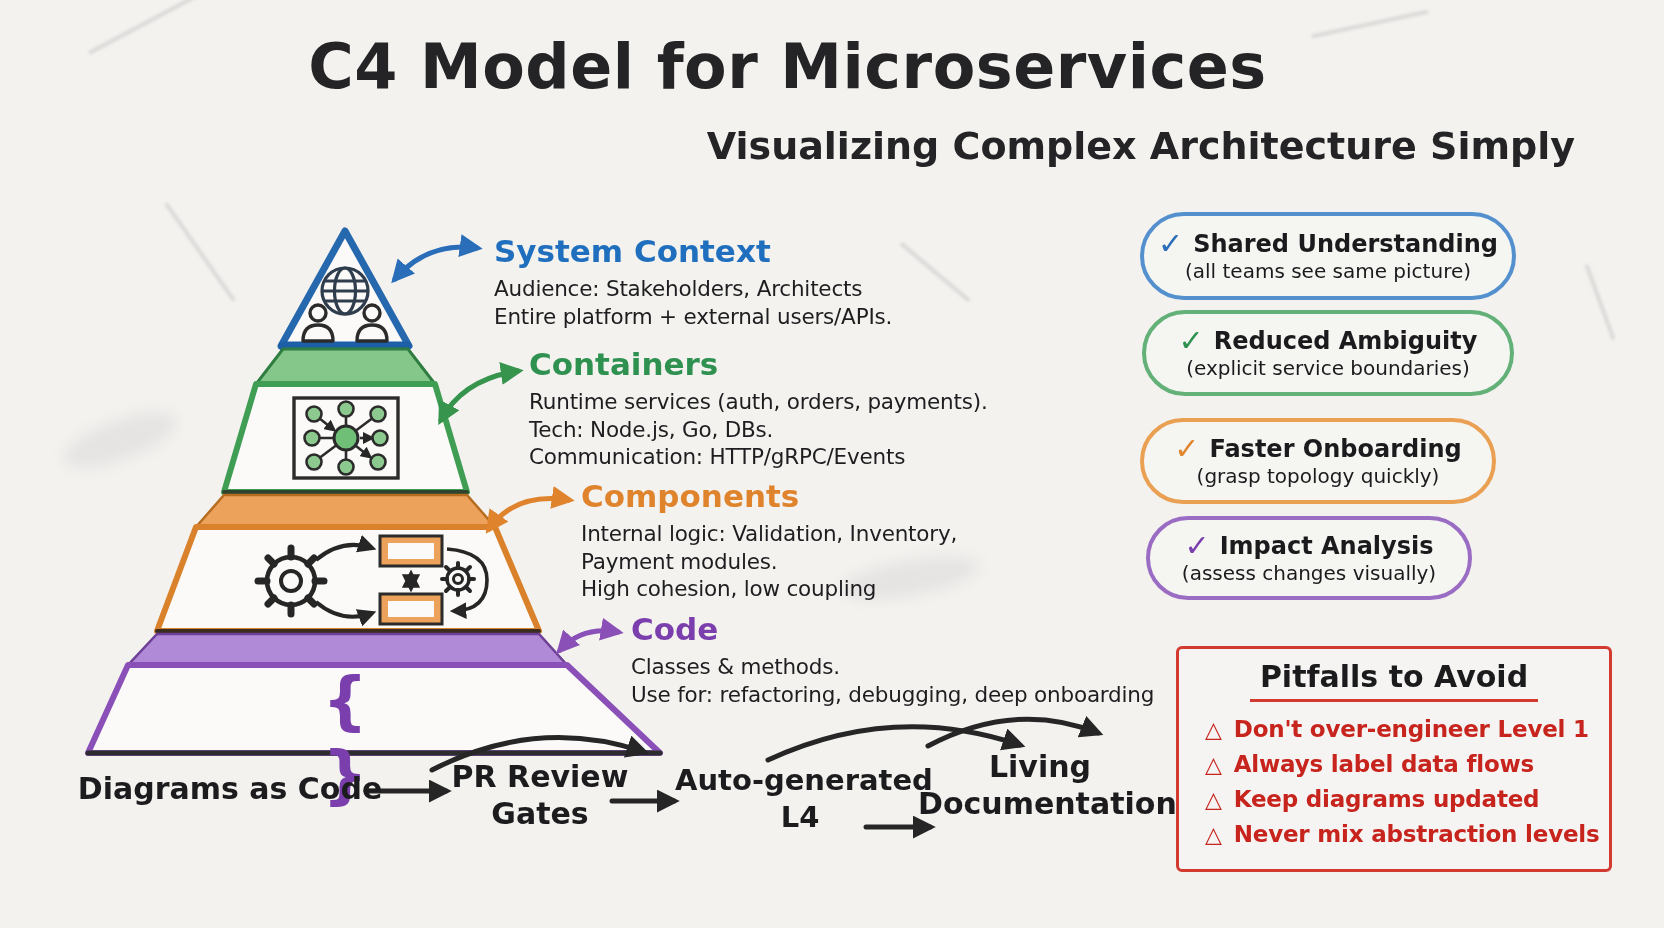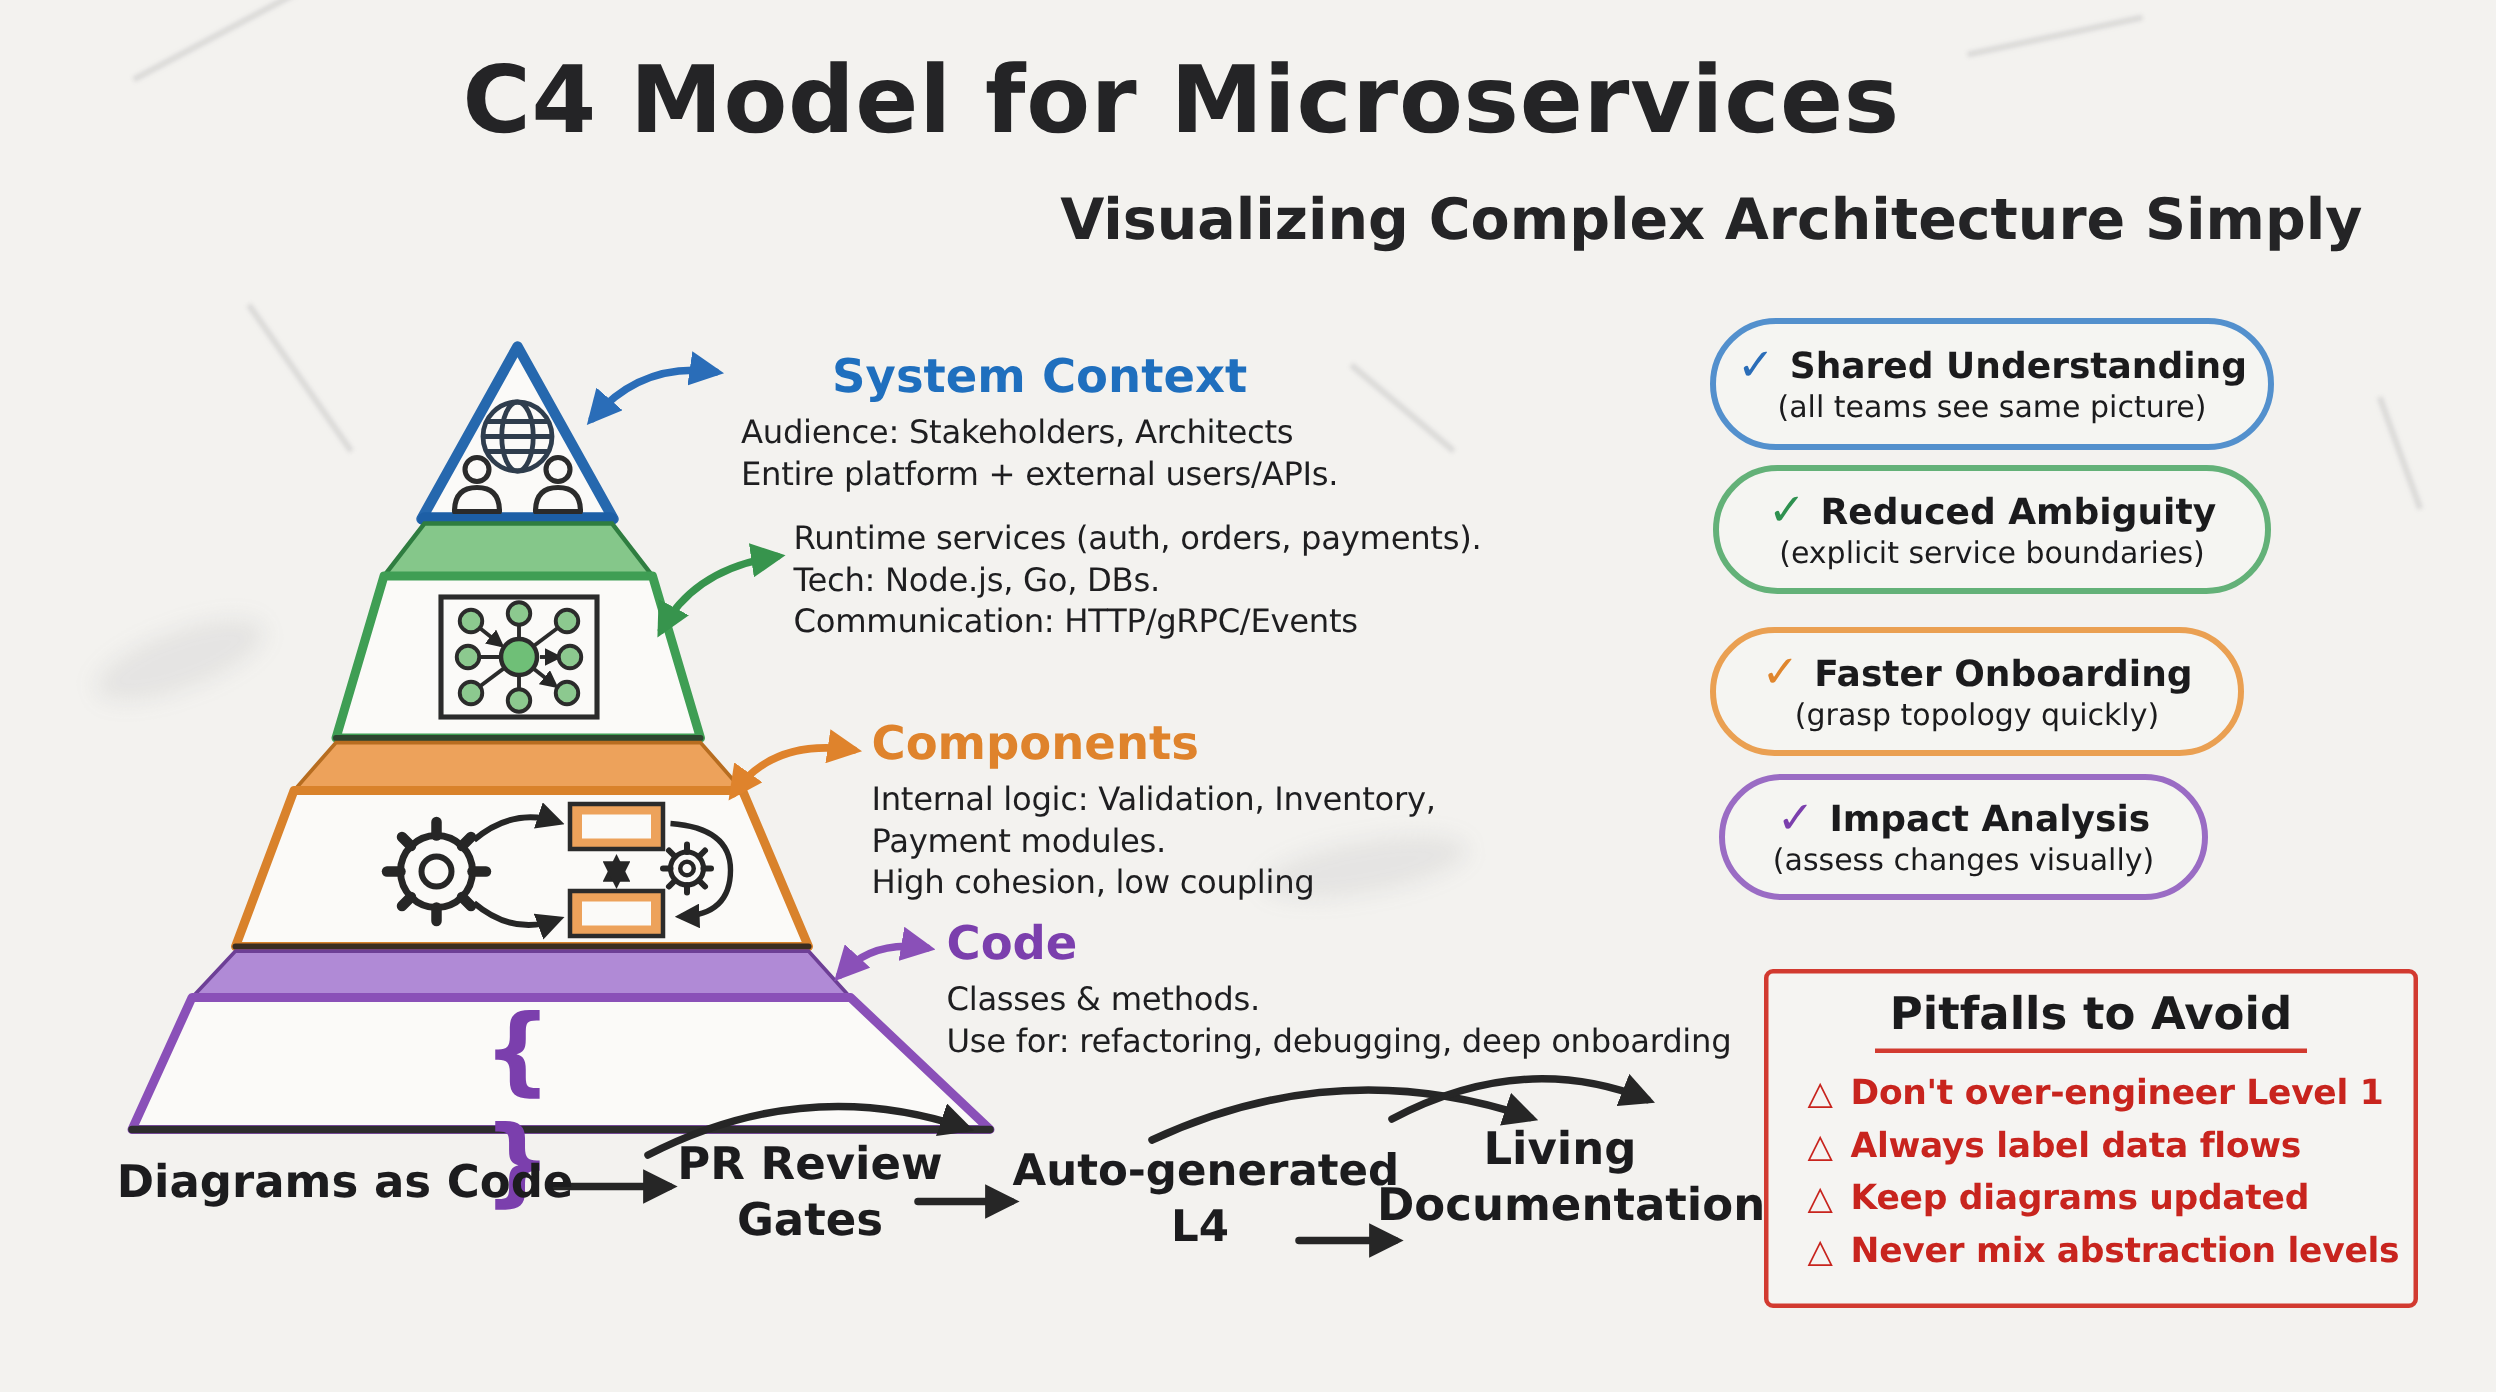--- a/index.html
+++ b/index.html
@@ -12,21 +12,21 @@
   
   .smudge{position:absolute;background:rgba(110,110,118,0.10);border-radius:50%;filter:blur(7px);}
   .streak{position:absolute;background:rgba(90,90,96,0.16);height:4px;border-radius:3px;filter:blur(1.5px);}
   
   .title{left:0;top:30px;width:1575px;text-align:center;font-size:62px;font-weight:700;color:#242426;letter-spacing:0.5px;}
   .subtitle{left:0;top:124px;width:1575px;text-align:right;font-size:38px;font-weight:600;color:#242426;}
   
   .lvl{position:absolute;}
   .lvl-label{font-size:31px;font-weight:700;line-height:36px;margin-bottom:6px;white-space:nowrap;}
   .lvl-line{font-size:21.5px;font-weight:500;color:#1e1e20;line-height:27.5px;white-space:nowrap;letter-spacing:-0.2px;}
-  .c-blue{color:#1f6fbe;text-align:center;}  .c-green{color:#2e9150;}
+  .c-blue{color:#1f6fbe;}  .c-green{color:#2e9150;}
   .c-orange{color:#df832c;} .c-purple{color:#7b3fad;}
   
   .benefit{position:absolute;box-sizing:border-box;border-radius:50px;
     display:flex;flex-direction:column;align-items:center;justify-content:center;
     padding:4px 10px;background:rgba(255,255,255,0.22);}
   .b-row{display:flex;align-items:center;gap:10px;white-space:nowrap;}
   .b-check{font-size:30px;font-weight:700;line-height:30px;}
   .b-title{font-size:24px;font-weight:700;color:#1b1b1d;line-height:30px;}
   .b-sub{font-size:20px;font-weight:500;color:#1b1b1d;line-height:25px;white-space:nowrap;}
   .bd-blue{border:4px solid #5390cd;}  .bd-green{border:4px solid #63b178;}
@@ -199,20 +199,21 @@
 
   <div class="braces">{ }</div>
 
   <div class="lvl" style="left:494px;top:233px;">
     <div class="lvl-label c-blue">System Context</div>
     <div class="lvl-line">Audience: Stakeholders, Architects</div>
     <div class="lvl-line">Entire platform + external users/APIs.</div>
   </div>
 
   <div class="lvl" style="left:529px;top:346px;">
+    <div class="lvl-label c-green">Containers</div>
     <div class="lvl-line">Runtime services (auth, orders, payments).</div>
     <div class="lvl-line">Tech: Node.js, Go, DBs.</div>
     <div class="lvl-line">Communication: HTTP/gRPC/Events</div>
   </div>
 
   <div class="lvl" style="left:581px;top:478px;">
     <div class="lvl-label c-orange">Components</div>
     <div class="lvl-line">Internal logic: Validation, Inventory,</div>
     <div class="lvl-line">Payment modules.</div>
     <div class="lvl-line">High cohesion, low coupling</div>

